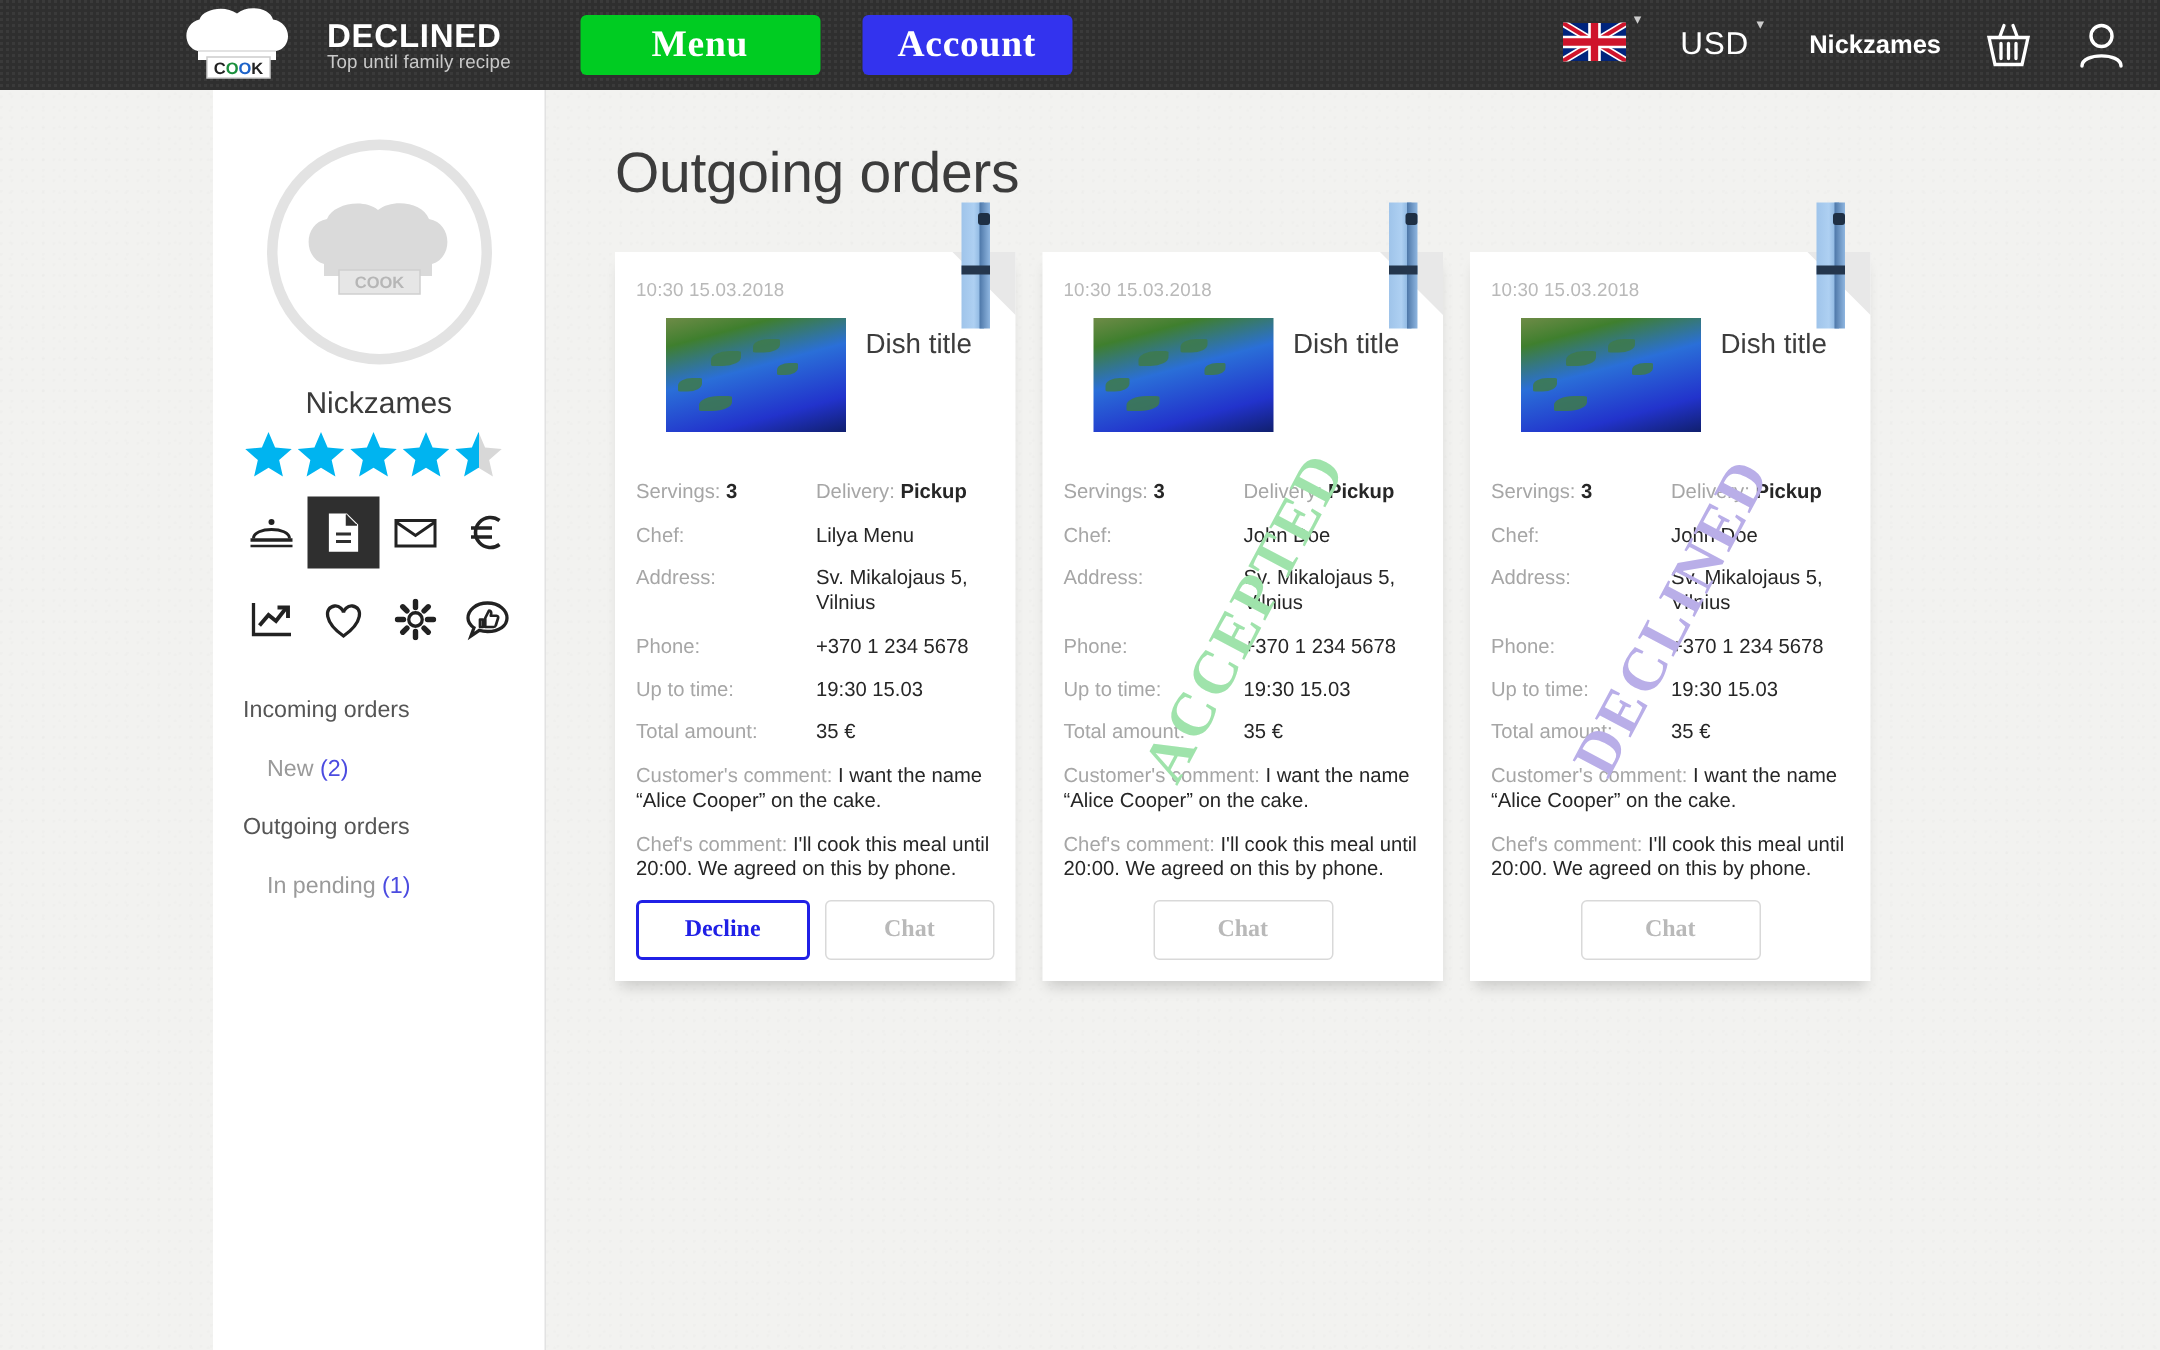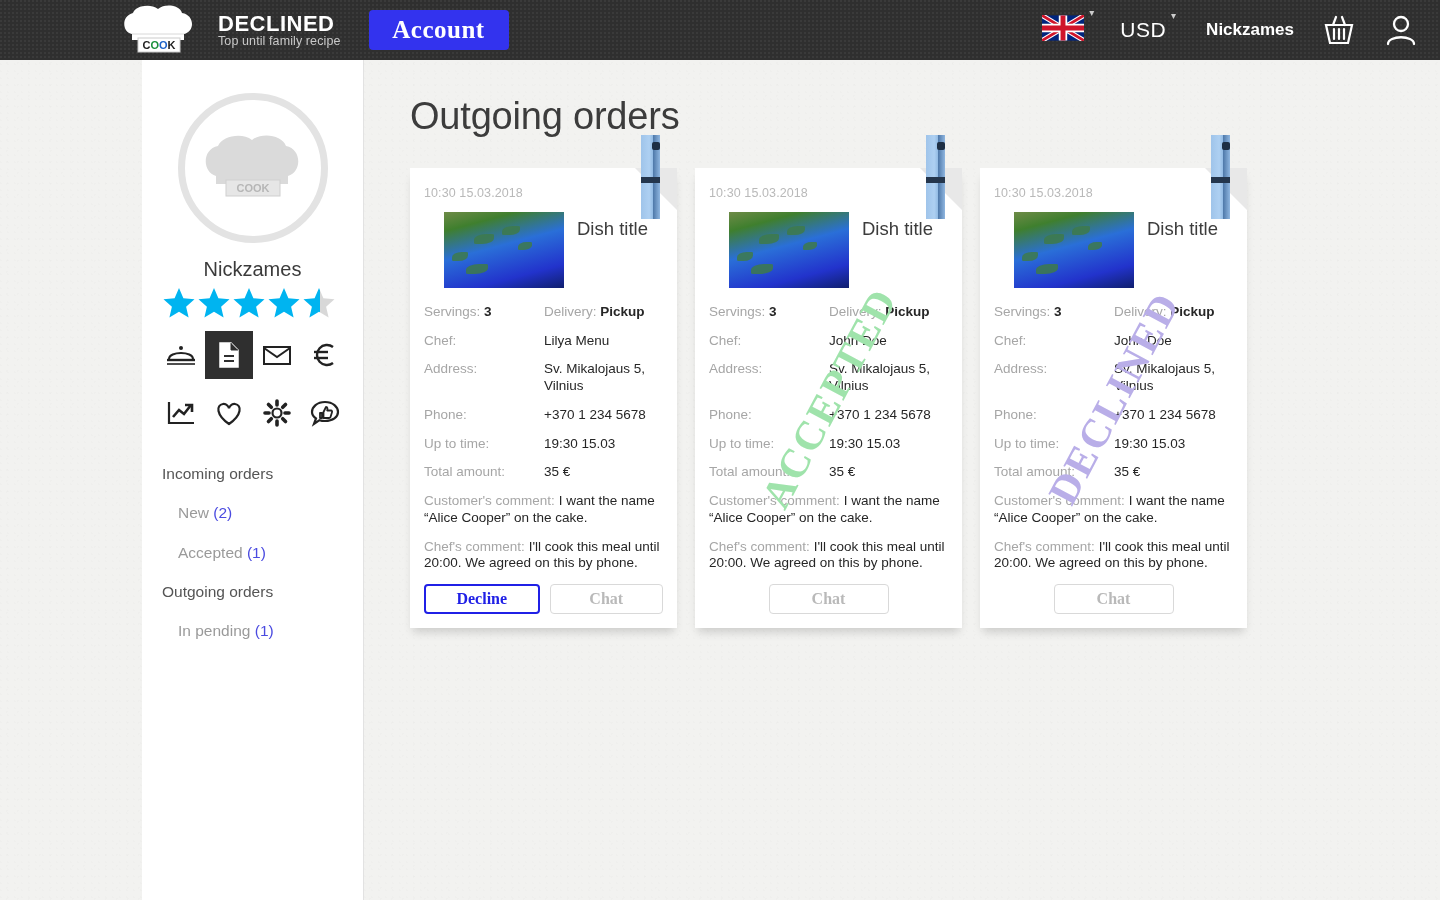--- a/index.html
+++ b/index.html
@@ -145,29 +145,29 @@
     opacity:.85;
   }
   .dish-title {
     font-size: 18.5px; color: #3c3c3c; margin-left: 13px; margin-top: 6px;
   }
 
   .rows { margin-top: 16px; }
   .row { display: flex; font-size: 13.5px; line-height: 1.24; margin-bottom: 12px; }
   .row .k { color: #a6a6a6; width: 120px; flex: none; }
   .row .v { color: #262626; }
-  .row .kv-inline { color: #a6a6a6; }
+  .row .kv-inline { color: #a6a6a6; margin-top: 16px; }
   .row .kv-inline b { color: #262626; font-weight: bold; }
 
   .cmt { font-size: 13.5px; line-height: 1.24; color: #262626; margin-top: 4px; margin-bottom: 12px; }
   .cmt .lbl { color: #a6a6a6; }
 
   .actions { display: flex; gap: 10px; margin-top: 6px; }
   .act {
-    flex: 1; height: 30px; border-radius: 4px; background: #fff;
+    flex: 1; height: 40px; border-radius: 4px; background: #fff;
     font-family: "Liberation Serif", serif; font-size: 16px; font-weight: bold;
     display: flex; align-items: center; justify-content: center; cursor: pointer; text-align: center;
   }
   .act.decline { border: 2px solid #2020e6; color: #2020e6; }
   .act.chat { border: 1px solid #d9d9d9; color: #b9b9b9; }
   .act.chat.solo { flex: none; width: 120px; margin: 0 auto; }
 
   .stamp {
     position: absolute; left: 50%; top: 50%;
     font-family: "Liberation Serif", serif;
@@ -191,20 +191,21 @@
         <text x="41" y="45" font-family="Liberation Sans, sans-serif" font-size="11" font-weight="bold" fill="#222" text-anchor="middle">C<tspan fill="#1a8f3c">O</tspan><tspan fill="#1d63c9">O</tspan>K</text>
         <path d="M14 30 L66 30" stroke="#d8d8d8" stroke-width="1" fill="none"></path>
       </svg>
     </div>
     <div class="logo-text">
       <div class="logo-title">DECLINED</div>
       <div class="logo-sub">Top until family recipe</div>
     </div>
   </div>
 
+  <div class="hdr-btn btn-menu">Menu</div>
   <div class="hdr-btn btn-account">Account</div>
 
   <div class="hdr-right">
 
     <div style="display:flex;align-items:flex-start;">
       <span>
         <svg width="42" height="26" viewBox="0 0 60 36">
           <rect width="60" height="36" fill="#00247d"></rect>
           <path d="M0,0 L60,36 M60,0 L0,36" stroke="#fff" stroke-width="7"></path>
           <path d="M0,0 L60,36 M60,0 L0,36" stroke="#cf142b" stroke-width="4"></path>
@@ -337,24 +338,20 @@
   </div>
 
   <div class="nav">
     <div class="nav-group">Incoming orders</div>
 
     <div class="nav-item">
       <span>New</span>
       <span class="cnt">(2)</span>
     </div>
 
-    <div class="nav-item">
-      <span>Accepted</span>
-      <span class="cnt">(1)</span>
-    </div>
 
     <div class="nav-group">Outgoing orders</div>
 
 
     <div class="nav-item">
       <span>In pending</span>
       <span class="cnt">(1)</span>
     </div>
   </div>
 </div>

